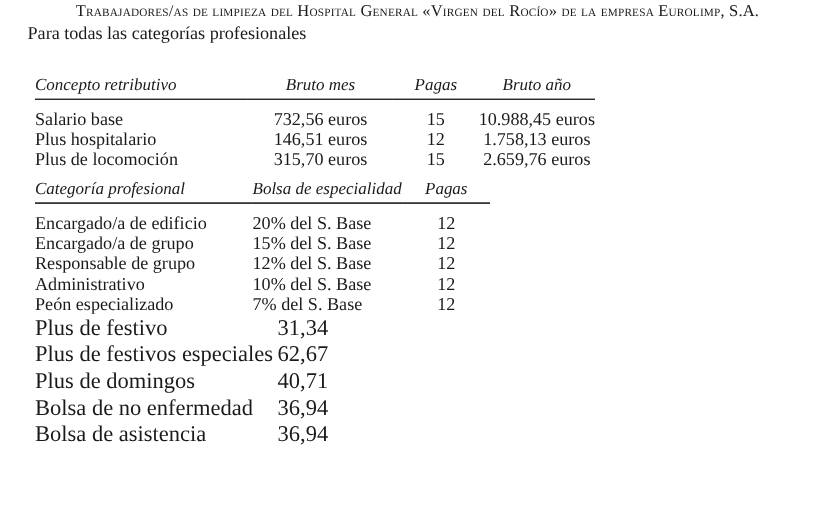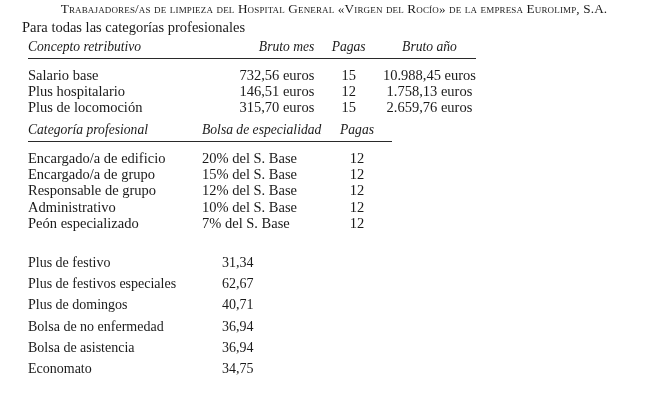--- a/index.html
+++ b/index.html
@@ -45,20 +45,21 @@
     top: 19px;
     font-size: 14.5px;
     line-height: 17px;
   }
 
   
   .tbl {
     position: absolute;
     border-collapse: collapse;
     font-size: 14.5px;
+    margin-top: 21px;
   }
   .tbl th {
     font-weight: normal;
     font-style: italic;
     font-size: 13.6px;
     padding: 0 0 3px 0;
     border-bottom: 1.1px solid #2a2a2a;
     white-space: nowrap;
   }
   .tbl td {
@@ -70,21 +71,21 @@
     padding-top: 8px;
   }
 
   
   #table-retribuciones {
     left: 28px;
     top: 39px;
     width: 448px;
   }
   #table-retribuciones .c-concepto { text-align: left;  width: 176px; }
-  #table-retribuciones .c-mes      { text-align: right;  width: 120px; }
+  #table-retribuciones .c-mes      { text-align: center;  width: 120px; }
   #table-retribuciones .c-pagas    { text-align: center; width: 72px; }
   #table-retribuciones .c-anio     { text-align: center; width: 80px; }
 
   #table-retribuciones th.c-mes   { padding-left: 0; }
   #table-retribuciones td.c-mes   { padding-left: 0; }
 
   
   #table-especialidad {
     left: 28px;
     top: 122px;
@@ -93,21 +94,21 @@
   #table-especialidad .c-categoria { text-align: left;   width: 174px; }
   #table-especialidad .c-plus      { text-align: left;   width: 120px; }
   #table-especialidad .c-pagas2    { text-align: center; width: 70px; }
 
   
   #list-complementos {
     position: absolute;
     left: 28px;
     top: 252px;
     border-collapse: collapse;
-    font-size: 14px;
+    font-size: 18px;
   }
   #list-complementos td {
     padding: 0;
     line-height: 21.2px;
     white-space: nowrap;
   }
   #list-complementos .c-nombre { text-align: left; width: 194px; }
   #list-complementos .c-valor  { text-align: left; }
 </style>
 </head>
@@ -202,20 +203,16 @@
         <td class="c-valor">40,71</td>
       </tr>
       <tr>
         <td class="c-nombre">Bolsa de no enfermedad</td>
         <td class="c-valor">36,94</td>
       </tr>
       <tr>
         <td class="c-nombre">Bolsa de asistencia</td>
         <td class="c-valor">36,94</td>
       </tr>
-      <tr>
-        <td class="c-nombre">Economato</td>
-        <td class="c-valor">34,75</td>
-      </tr>
     </tbody>
   </table>
 
 </div>
 
 </body></html>

